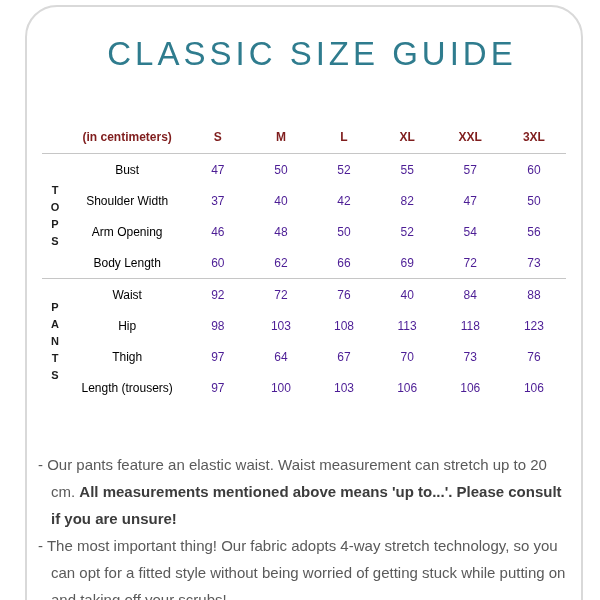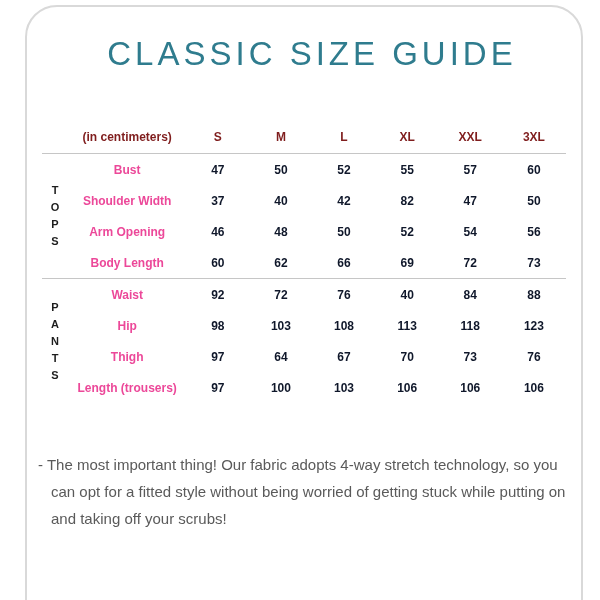--- a/index.html
+++ b/index.html
@@ -47,26 +47,26 @@
     vertical-align: middle;
   }
   .size-table thead th {
     height: 32px;
     border-bottom: 1.5px solid #c6c6c6;
     font-weight: bold;
     color: #7f1d1d;
   }
   .size-table td {
     height: 31px;
-    color: #0f172a;
-    font-weight: 700;
+    color: #4c1d95;
+    font-weight: 400;
   }
   .size-table td.row-label {
-    font-weight: bold;
-    color: #ec4899;
+    font-weight: normal;
+    color: #000000;
   }
   .size-table tbody.group-divider {
     border-top: 1.5px solid #c6c6c6;
   }
   .size-table td.group-cell {
     font-weight: bold;
     color: #1d1d1d;
     font-size: 11px;
   }
   .group-cell .letter {
@@ -205,17 +205,18 @@
             <td>100</td>
             <td>103</td>
             <td>106</td>
             <td>106</td>
             <td>106</td>
           </tr>
         </tbody>
       </table>
 
     <div class="notes" id="notes">
+        <div class="note"><span>- </span><span class="seg">Our pants feature an elastic waist. Waist measurement can stretch up to 20 cm. </span><span class="seg-bold">All measurements mentioned above means 'up to...'. Please consult if you are unsure!</span></div>
         <div class="note"><span>- </span><span class="seg">The most important thing! Our fabric adopts 4-way stretch technology, so you can opt for a fitted style without being worried of getting stuck while putting on and taking off your scrubs!</span></div>
       </div>
 
   </div>
 </div>
 
 </body></html>

